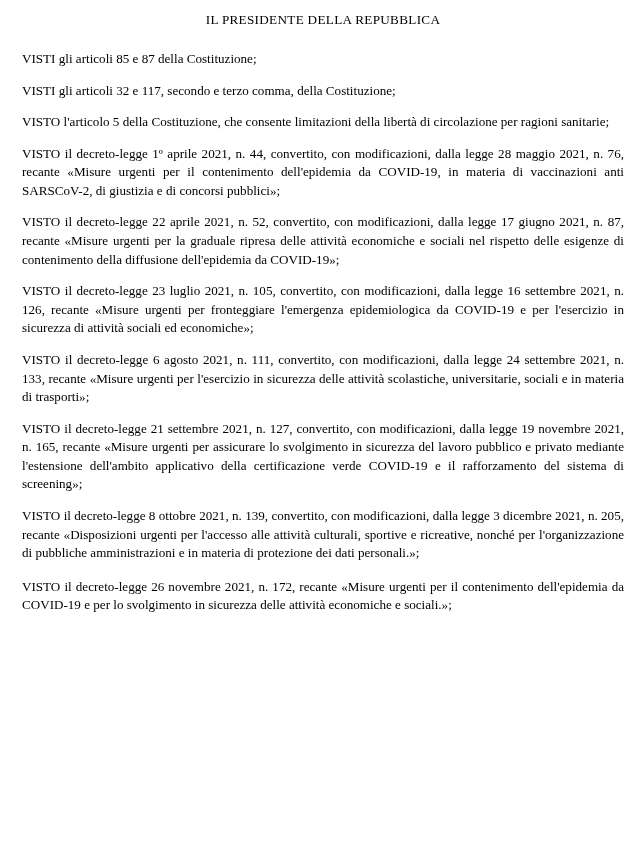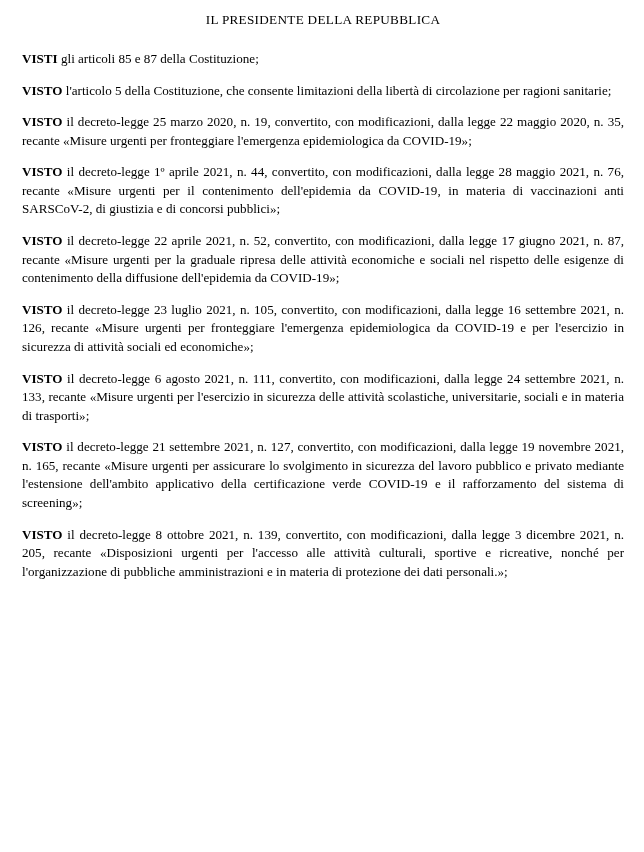--- a/index.html
+++ b/index.html
@@ -35,46 +35,46 @@
     line-height: 1.42;
     text-align: justify;
     text-justify: inter-word;
     margin: 0 0 13px 0;
     hyphens: none;
   }
   .para:last-child {
     margin-bottom: 0;
   }
   .lead {
-    font-weight: bold;
+    font-weight: normal;
     margin-top: 29px;
   }
   .spaced {
     margin-bottom: 15px;
   }
 </style>
 </head>
 <body>
 
 <div class="page">
 
   <div class="doc-title">IL PRESIDENTE DELLA REPUBBLICA</div>
 
   <p class="para">
     <span class="lead">VISTI</span><span> gli articoli 85 e 87 della Costituzione;</span>
   </p>
 
+  <p class="para">
+    <span class="lead">VISTI</span><span> gli articoli 32 e 117, secondo e terzo comma, della Costituzione;</span>
+  </p>
 
   <p class="para">
     <span class="lead">VISTO</span><span> l'articolo 5 della Costituzione, che consente limitazioni della libertà di circolazione per ragioni sanitarie;</span>
   </p>
 
-  <p class="para">
-    <span class="lead">VISTO</span><span> il decreto-legge 25 marzo 2020, n. 19, convertito, con modificazioni, dalla legge 22 maggio 2020, n. 35, recante «Misure urgenti per fronteggiare l'emergenza epidemiologica da COVID-19»;</span>
-  </p>
 
 
   <p class="para">
     <span class="lead">VISTO</span><span> il decreto-legge 1º aprile 2021, n. 44, convertito, con modificazioni, dalla legge 28 maggio 2021, n. 76, recante «Misure urgenti per il contenimento dell'epidemia da COVID-19, in materia di vaccinazioni anti SARSCoV-2, di giustizia e di concorsi pubblici»;</span>
   </p>
 
   <p class="para">
     <span class="lead">VISTO</span><span> il decreto-legge 22 aprile 2021, n. 52, convertito, con modificazioni, dalla legge 17 giugno 2021, n. 87, recante «Misure urgenti per la graduale ripresa delle attività economiche e sociali nel rispetto delle esigenze di contenimento della diffusione dell'epidemia da COVID-19»;</span>
   </p>
 
@@ -87,14 +87,17 @@
   </p>
 
   <p class="para">
     <span class="lead">VISTO</span><span> il decreto-legge 21 settembre 2021, n. 127, convertito, con modificazioni, dalla legge 19 novembre 2021, n. 165, recante «Misure urgenti per assicurare lo svolgimento in sicurezza del lavoro pubblico e privato mediante l'estensione dell'ambito applicativo della certificazione verde COVID-19 e il rafforzamento del sistema di screening»;</span>
   </p>
 
   <p class="para spaced">
     <span class="lead">VISTO</span><span> il decreto-legge 8 ottobre 2021, n. 139, convertito, con modificazioni, dalla legge 3 dicembre 2021, n. 205, recante «Disposizioni urgenti per l'accesso alle attività culturali, sportive e ricreative, nonché per l'organizzazione di pubbliche amministrazioni e in materia di protezione dei dati personali.»;</span>
   </p>
 
+  <p class="para">
+    <span class="lead">VISTO</span><span> il decreto-legge 26 novembre 2021, n. 172, recante «Misure urgenti per il contenimento dell'epidemia da COVID-19 e per lo svolgimento in sicurezza delle attività economiche e sociali.»;</span>
+  </p>
 
 </div>
 
 </body></html>

